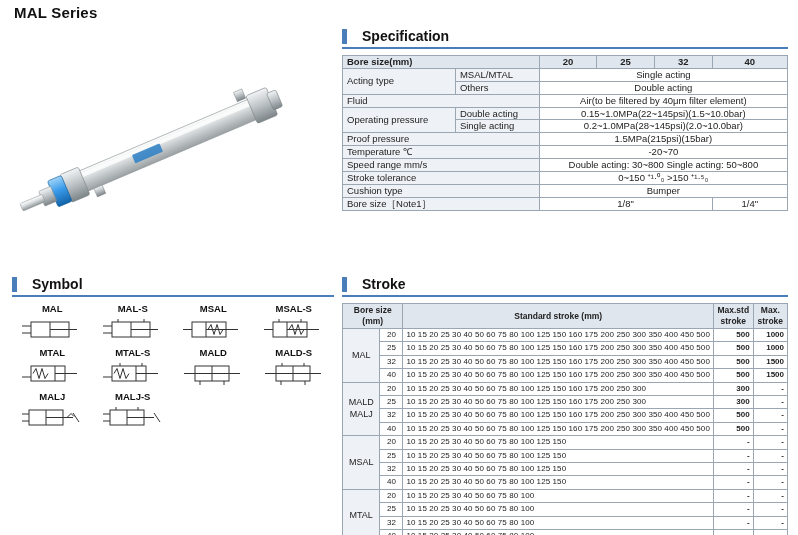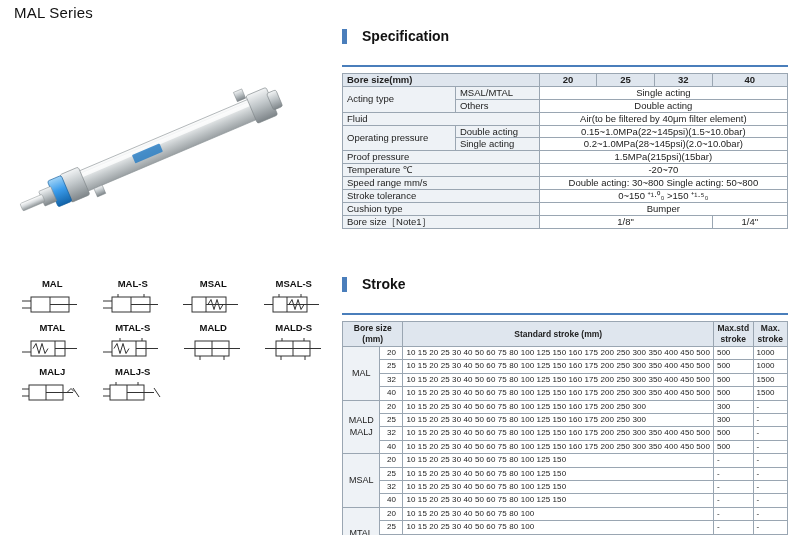--- a/index.html
+++ b/index.html
@@ -10,31 +10,31 @@
     font-size:10px;
     color:#222;
     position:relative;
     overflow:hidden;
   }
   .page{position:relative;width:798px;height:535px;}
 
   
   .maintitle{
     position:absolute;left:14px;top:4px;
-    font-size:15px;font-weight:normal;color:#111;
+    font-size:15px;font-weight:bold;color:#111;
     letter-spacing:.2px;
   }
   .sec-title{
     font-size:14px;font-weight:bold;color:#111;
     padding-left:10px;
   }
   .sec-head{
     display:flex;align-items:center;
     border-bottom:2px solid #4a7ebb;
-    padding-bottom:21px;
+    padding-bottom:3px;
     margin-bottom:6px;
   }
   .sec-head .bar{
     width:5px;height:15px;background:#4a7ebb;margin-right:5px;
   }
 
   
   .photo-wrap{
     position:absolute;left:12px;top:28px;width:322px;height:228px;
     background:#fff;
@@ -72,21 +72,21 @@
   .stroke-wrap{position:absolute;left:342px;top:276px;width:446px;}
   .stroke{width:446px;font-size:8px;}
   .stroke td,.stroke th{
     border:1px solid #9aa6b2;
     padding:1px 3px;
     line-height:1.3;
   }
   .stroke th{background:#dfe6ee;font-weight:bold;text-align:center;font-size:8.5px;}
   .stroke .grp{background:#eef2f6;text-align:center;font-weight:normal;font-size:9px;width:38px;}
   .stroke .bs{text-align:center;width:26px;}
-  .stroke .ctr{text-align:left;}
+  .stroke .ctr{text-align:right;font-weight:bold;}
   .stroke .std{letter-spacing:.1px;white-space:nowrap;}
   .hdr-bore{width:64px;text-align:left !important;}
 </style>
 </head>
 <body>
 
 <div class="page">
 
   <div class="maintitle">MAL Series</div>
 
@@ -204,20 +204,24 @@
         <tr>
           <td class="lbl" colspan="2">Bore size［Note1］</td>
           <td class="ctr" colspan="3">1/8"</td>
           <td class="ctr">1/4"</td>
         </tr>
       </tbody>
     </table>
   </div>
 
   <div class="sym-wrap">
+    <div class="sec-head">
+      <span class="bar"></span>
+      <span class="sec-title">Symbol</span>
+    </div>
 
     <div class="sym-grid">
 
       <div class="sym-cell">
         <div class="nm">MAL</div>
         <div class="sym-box">
           <svg width="62" height="28" viewBox="0 0 62 28">
             <rect x="10" y="6" width="38" height="15" fill="none" stroke="#333" stroke-width="1"></rect>
             <line x1="29" y1="6" x2="29" y2="21" stroke="#333" stroke-width="1"></line>
             <line x1="29" y1="13.5" x2="56" y2="13.5" stroke="#333" stroke-width="1"></line>

